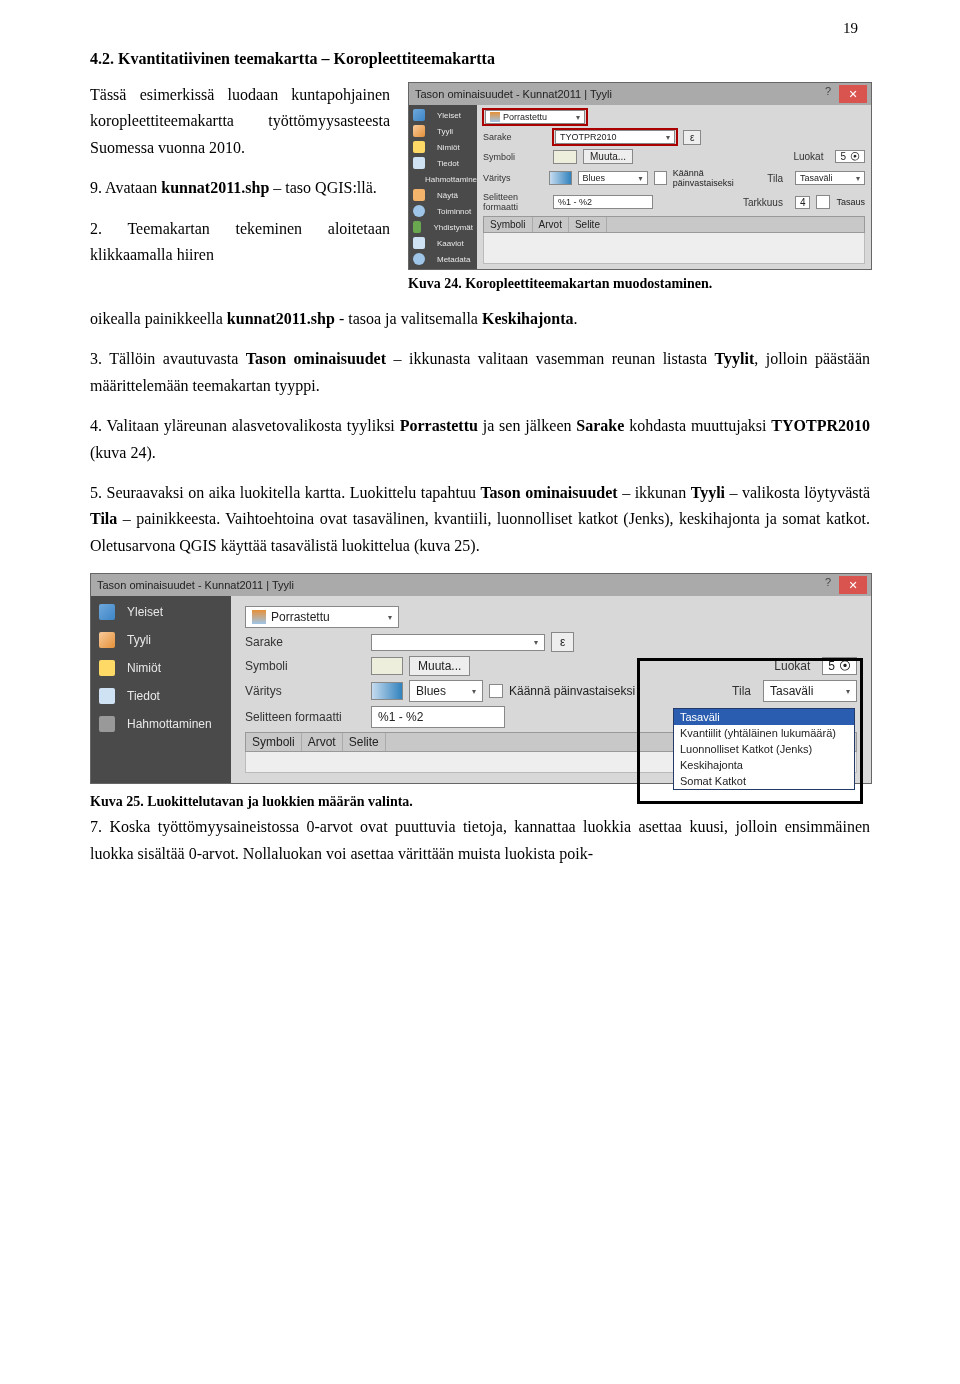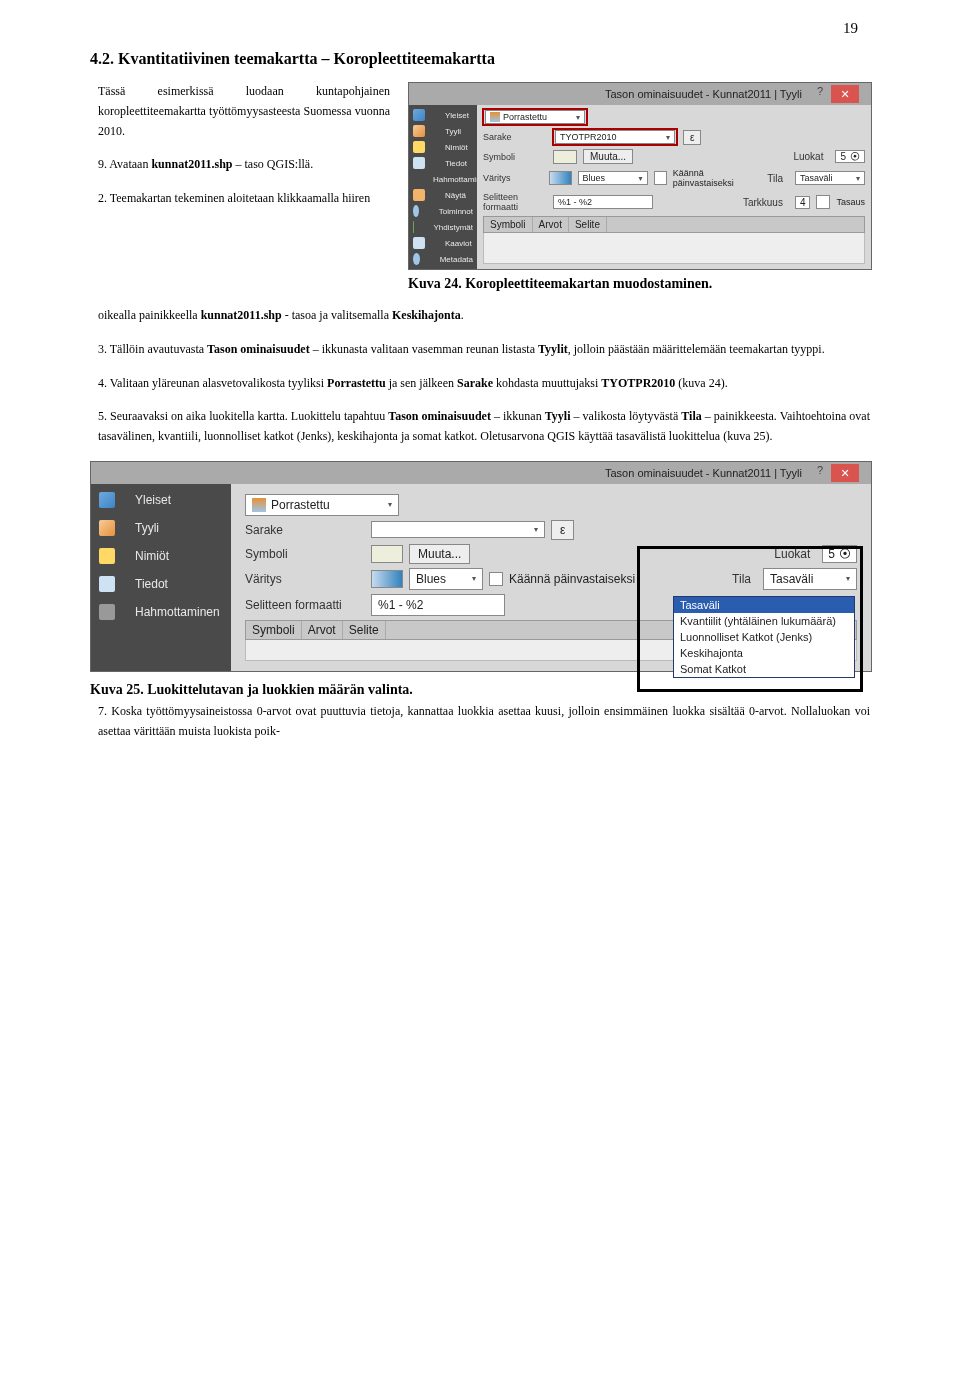--- a/index.html
+++ b/index.html
@@ -18,24 +18,24 @@
     top: 20px;
     right: 102px;
     font-size: 15px;
   }
   h2.section-heading {
     font-size: 16px;
     font-weight: bold;
     margin: 10px 0 14px 0;
   }
   .body-text {
-    font-size: 12px;
+    font-size: 16px;
     line-height: 1.65;
     text-align: justify;
-    margin: 0 0 14px 8px;
+    margin: 0 0 14px 0;
   }
   .row1 {
     display: flex;
     gap: 18px;
     align-items: flex-start;
     margin-bottom: 10px;
   }
   .left-col {
     flex: 0 0 300px;
   }
@@ -55,22 +55,22 @@
     font-family: Tahoma, Arial, sans-serif;
     font-size: 10px;
     border: 1px solid #666;
     position: relative;
   }
   .titlebar {
     background: #aaaaaa;
     color: #222;
     display: flex;
     align-items: center;
-    justify-content: flex-end;
-    padding: 2px 12px 2px 6px;
+    justify-content: space-between;
+    padding: 2px 4px 2px 6px;
     font-size: 11px;
     gap: 7px;
   }
   .titlebar .close {
     background: #d9534f;
     color: #fff;
     width: 28px;
     height: 18px;
     text-align: center;
     line-height: 18px;
@@ -83,21 +83,21 @@
     display: flex;
   }
   .sidebar {
     width: 78px;
     background: #4a4a4a;
     padding: 2px 0;
   }
   .sidebar-item {
     display: flex;
     align-items: center;
-    gap: 20px;
+    gap: 12px;
     padding: 3px 5px;
     font-size: 9px;
   }
   .sidebar-item .sicon {
     width: 12px;
     height: 12px;
     display: inline-block;
   }
   .ic-wrench { background: linear-gradient(135deg,#6fa8dc,#3d85c6); border-radius:2px; }
   .ic-paint { background: linear-gradient(135deg,#f9cb9c,#e69138); border-radius:2px; }

